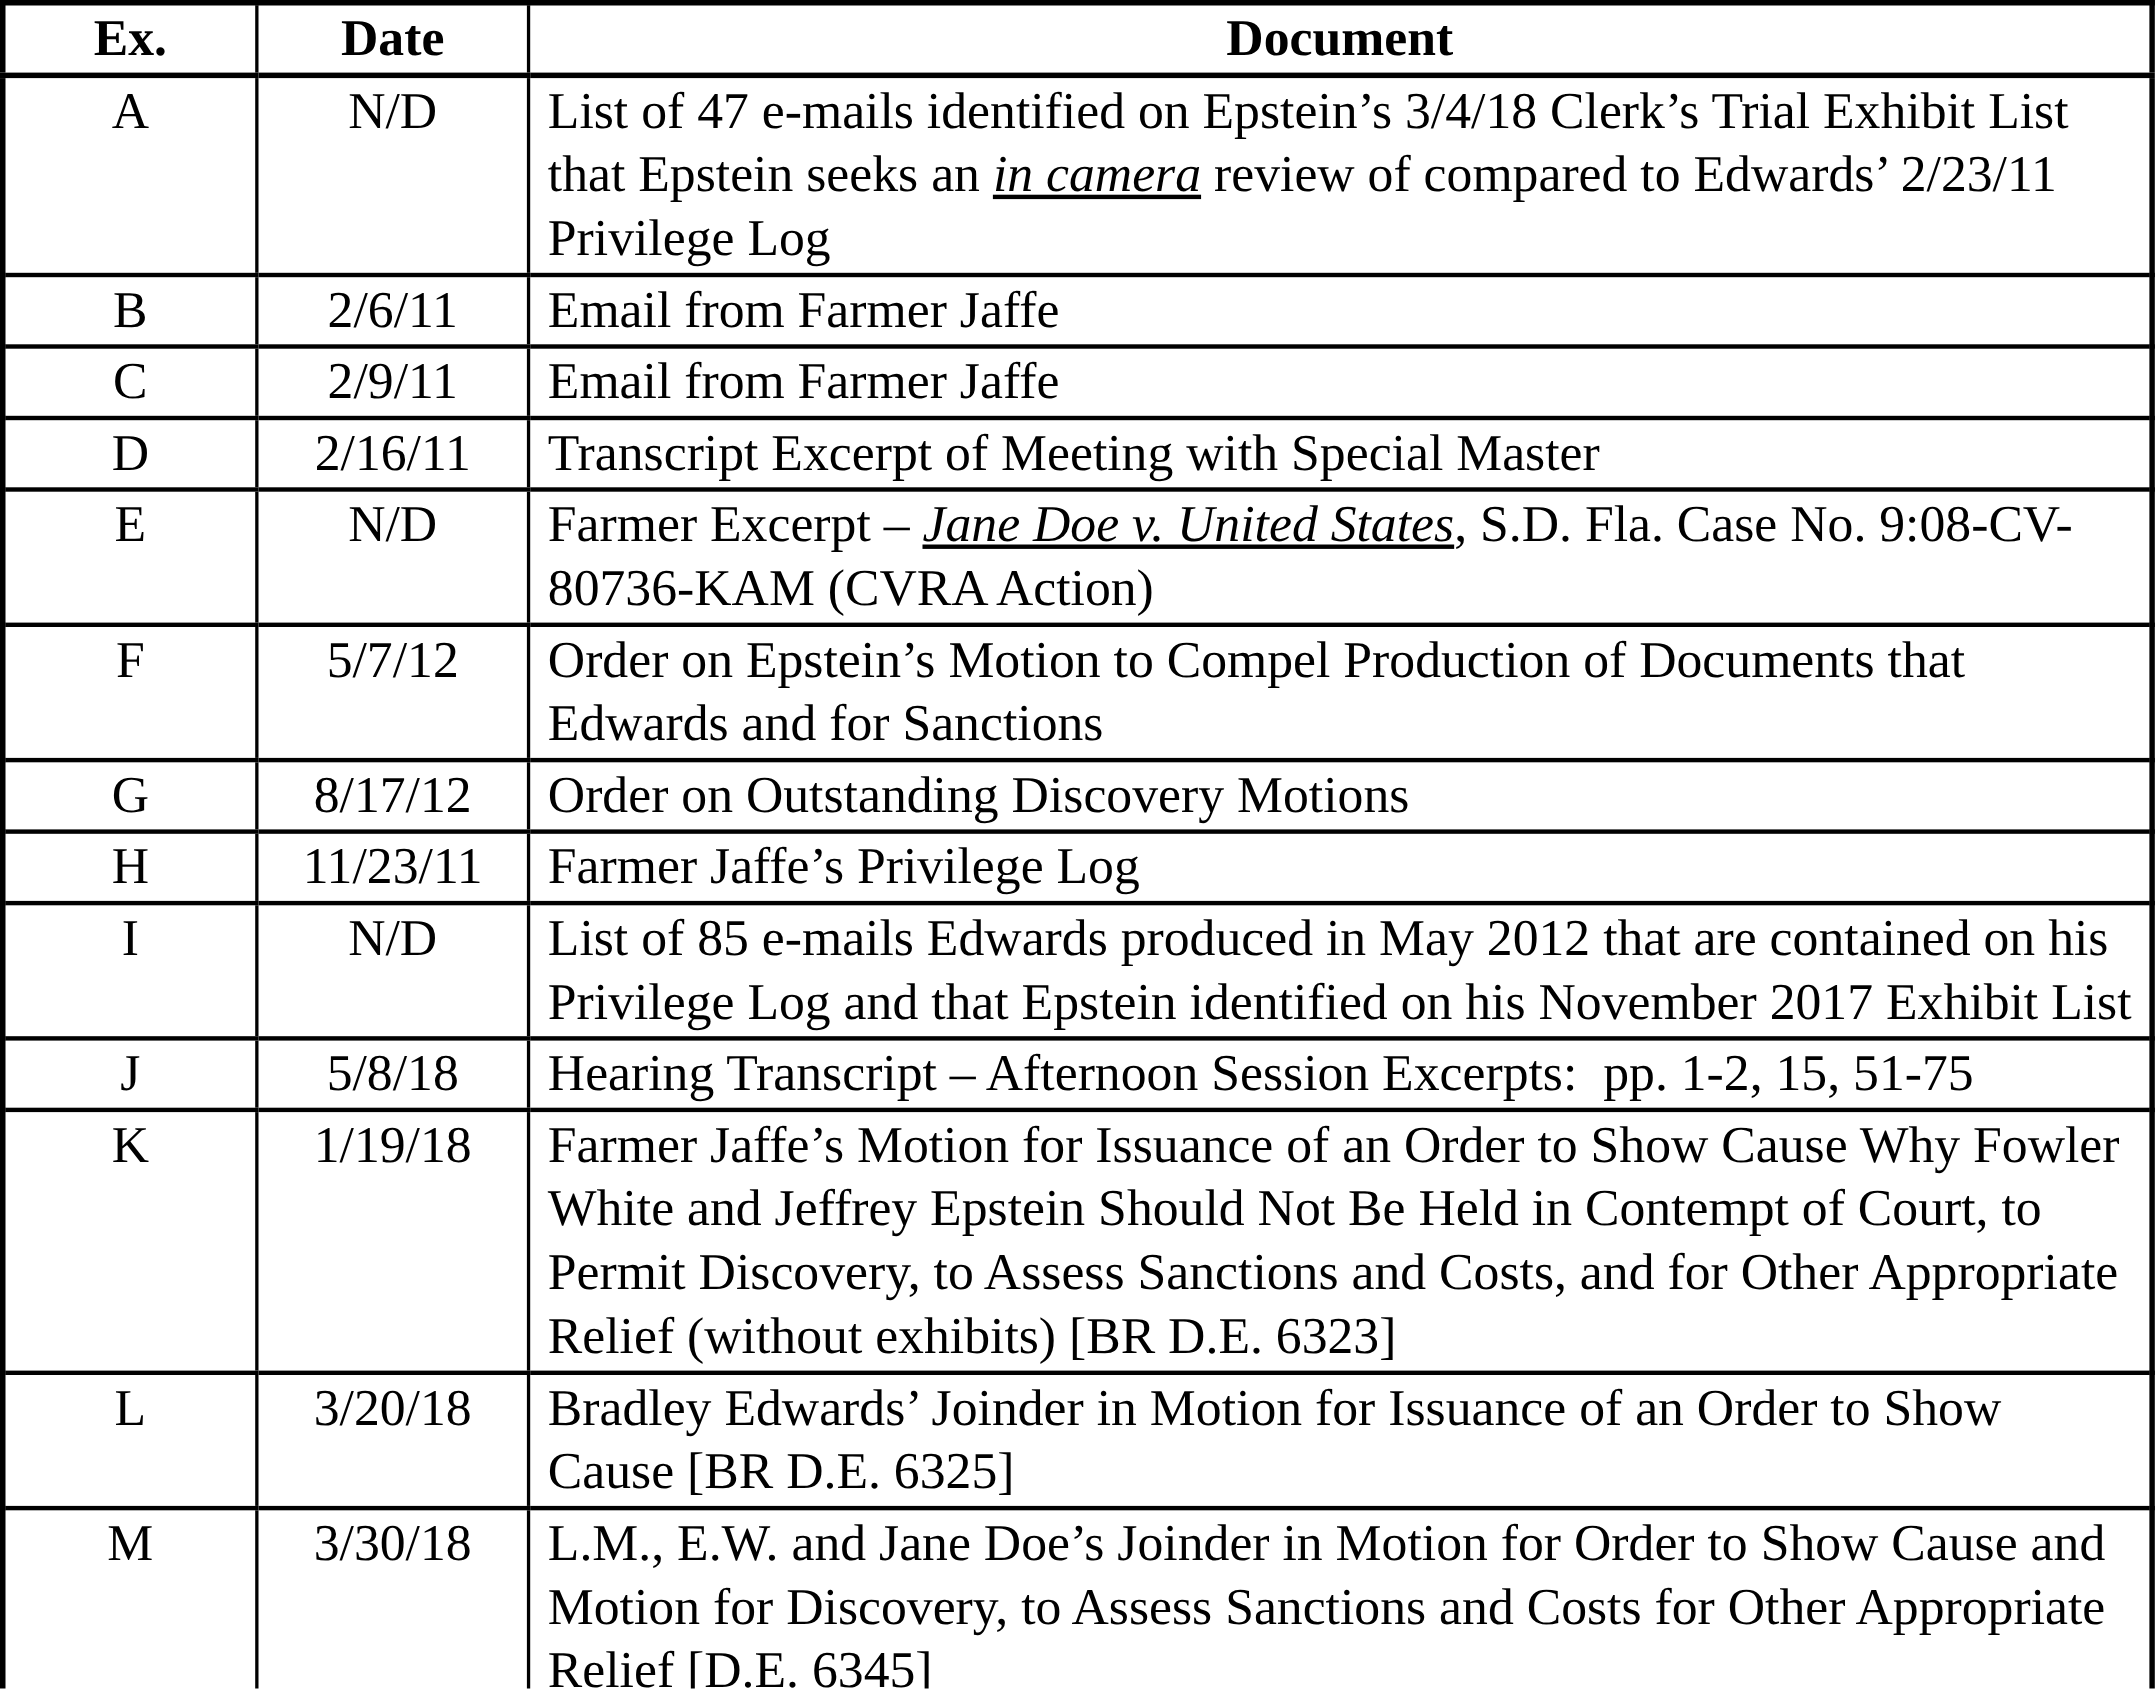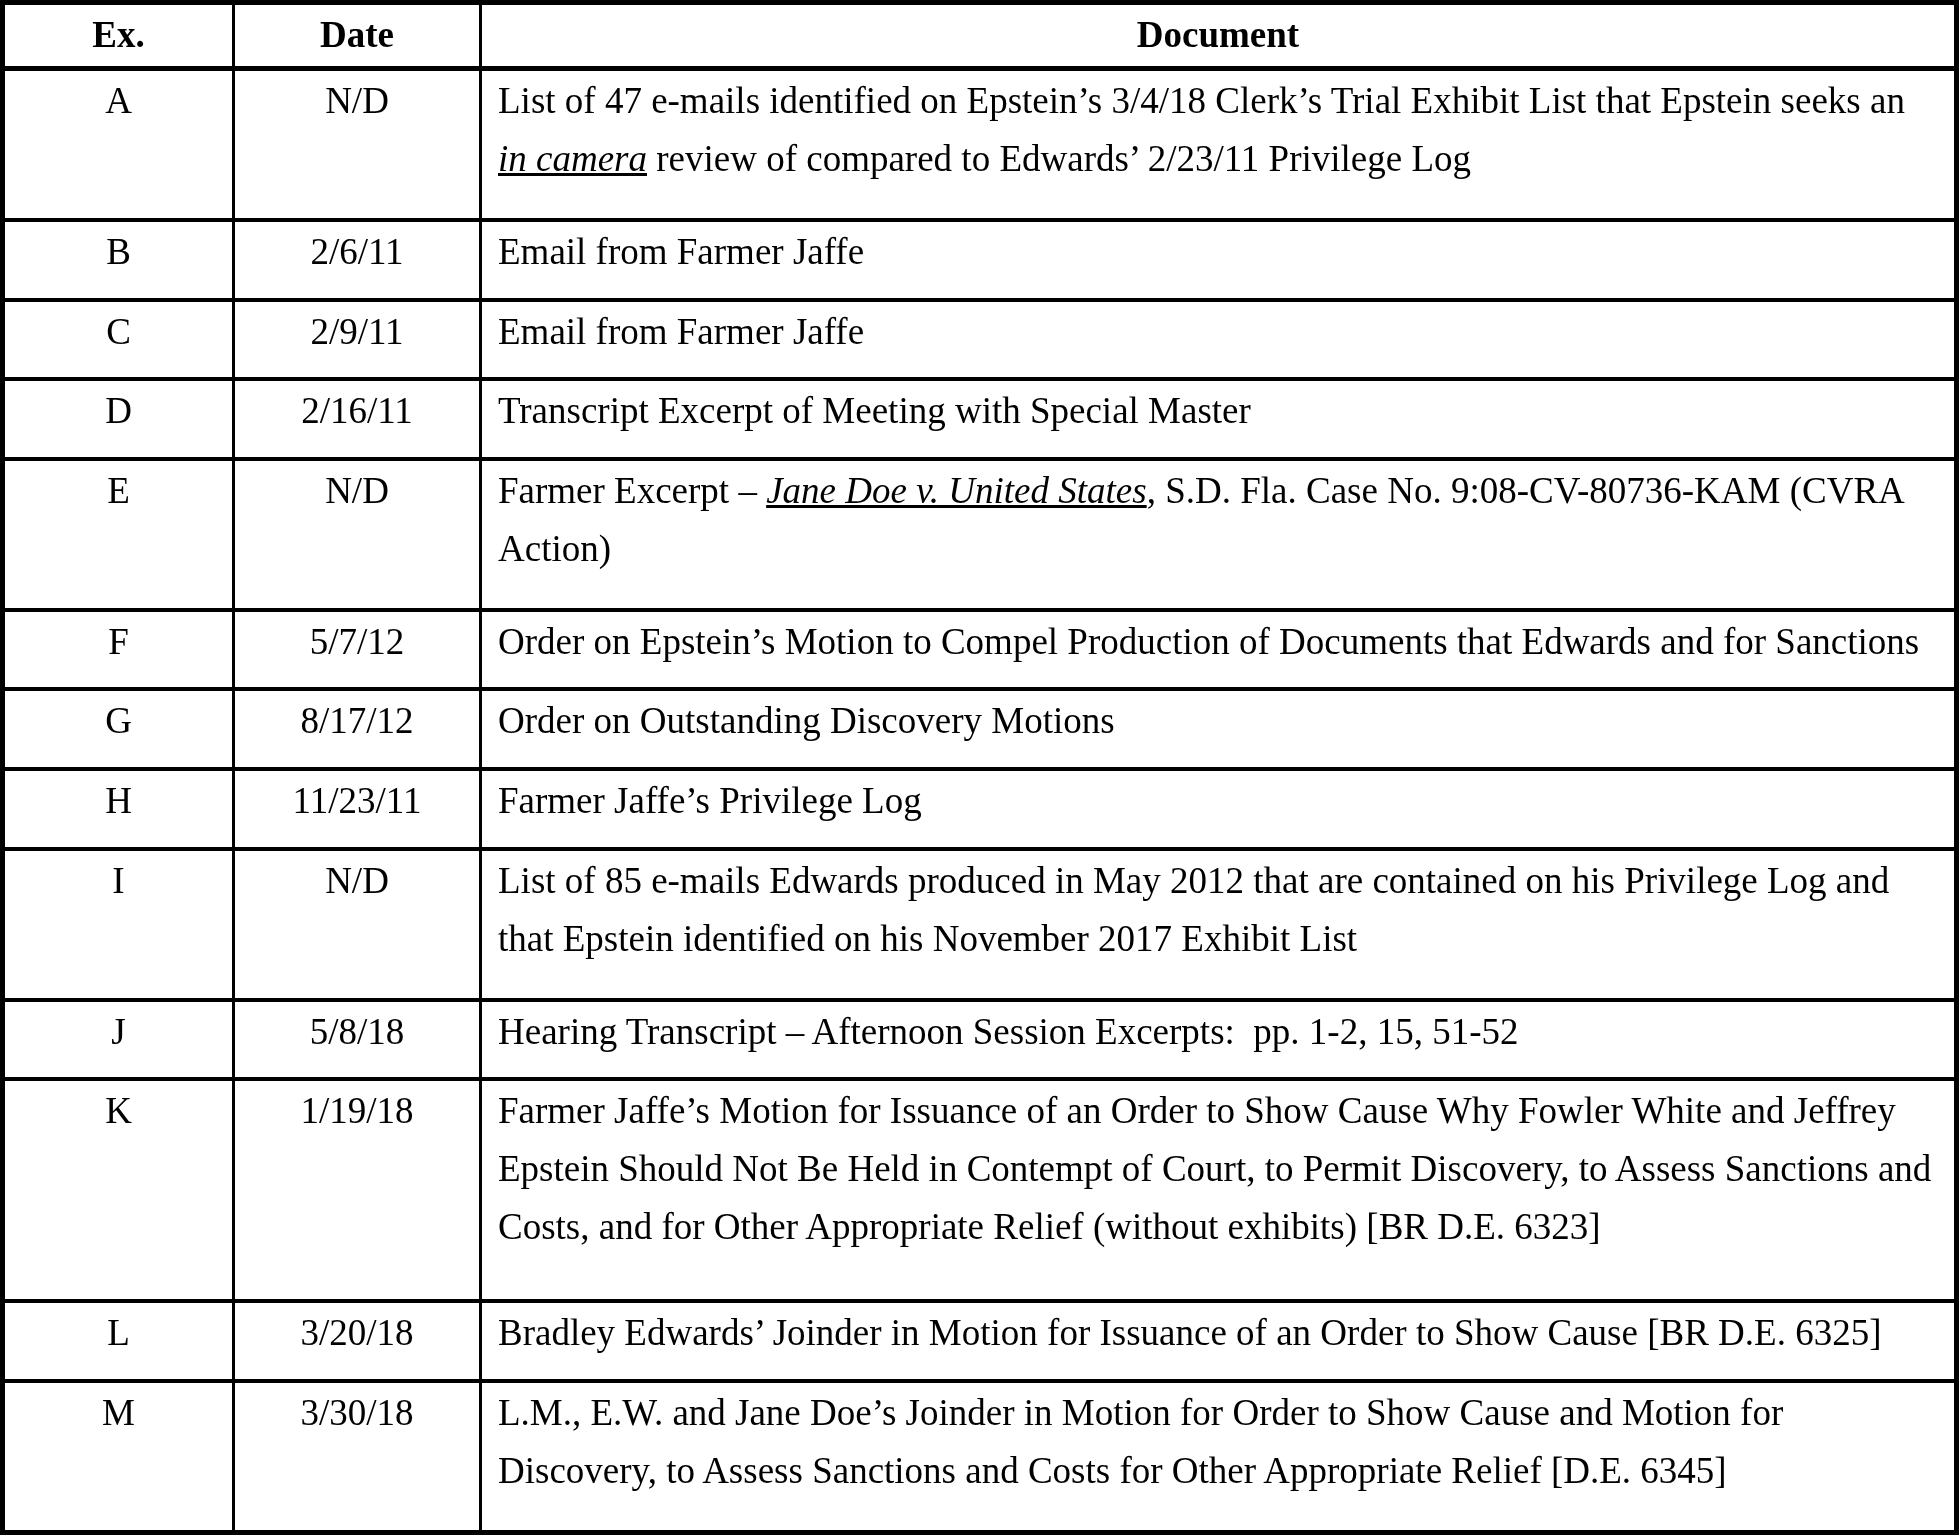--- a/index.html
+++ b/index.html
@@ -21,21 +21,21 @@
     height: 1535px;
     border: 5px solid #000;
   }
   col.col-ex   { width: 231px; }
   col.col-date { width: 247px; }
   th, td {
     border: 4px solid #000;
     border-left-width: 3px;
     border-right-width: 3px;
     vertical-align: top;
-    font-size: 37px;
+    font-size: 47px;
     line-height: 58px;
     padding: 0;
     overflow: hidden;
   }
   thead th {
     font-weight: bold;
     text-align: center;
     border-bottom-width: 5px;
     padding: 1px 0 2px 0;
   }
@@ -108,21 +108,21 @@
       <td class="doc"><span>Farmer Jaffe’s Privilege Log</span><i></i><span></span></td>
     </tr>
     <tr>
       <td class="ex">I</td>
       <td class="date">N/D</td>
       <td class="doc"><span>List of 85 e-mails Edwards produced in May 2012 that are contained on his Privilege Log and that Epstein identified on his November 2017 Exhibit List</span><i></i><span></span></td>
     </tr>
     <tr>
       <td class="ex">J</td>
       <td class="date">5/8/18</td>
-      <td class="doc"><span>Hearing Transcript – Afternoon Session Excerpts:  pp. 1-2, 15, 51-52</span><i></i><span></span></td>
+      <td class="doc"><span>Hearing Transcript – Afternoon Session Excerpts:  pp. 1-2, 15, 51-75</span><i></i><span></span></td>
     </tr>
     <tr>
       <td class="ex">K</td>
       <td class="date">1/19/18</td>
       <td class="doc"><span>Farmer Jaffe’s Motion for Issuance of an Order to Show Cause Why Fowler White and Jeffrey Epstein Should Not Be Held in Contempt of Court, to Permit Discovery, to Assess Sanctions and Costs, and for Other Appropriate Relief (without exhibits) [BR D.E. 6323]</span><i></i><span></span></td>
     </tr>
     <tr>
       <td class="ex">L</td>
       <td class="date">3/20/18</td>
       <td class="doc"><span>Bradley Edwards’ Joinder in Motion for Issuance of an Order to Show Cause [BR D.E. 6325]</span><i></i><span></span></td>

